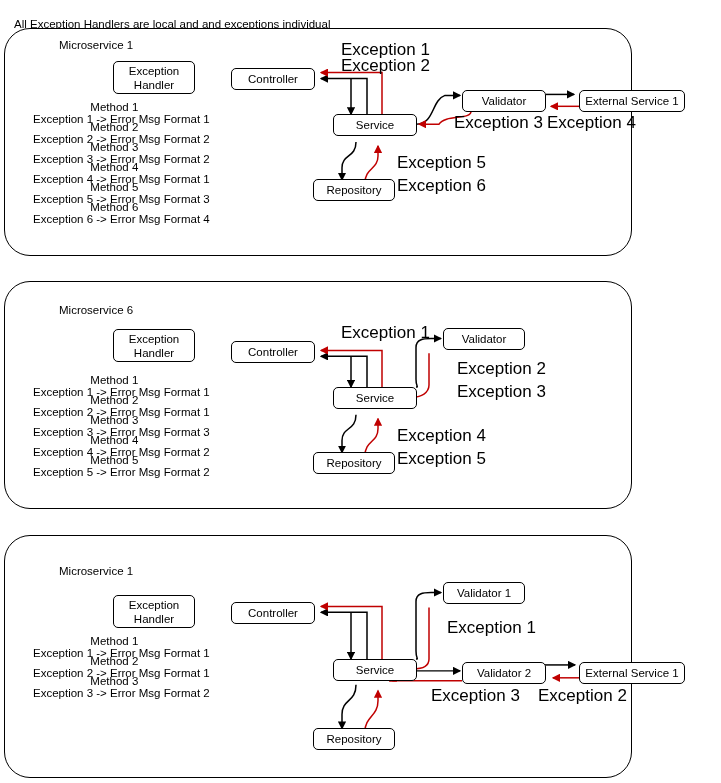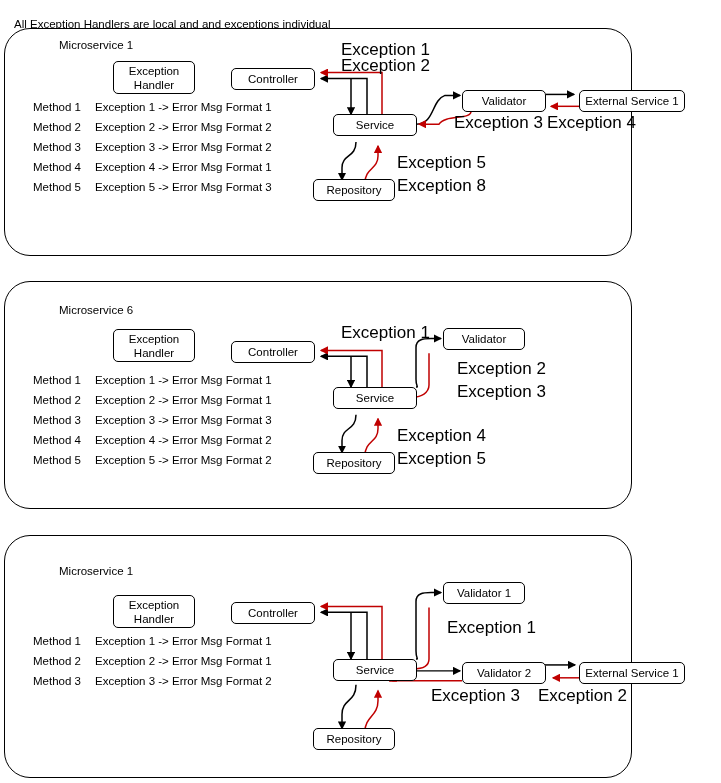--- a/index.html
+++ b/index.html
@@ -47,22 +47,23 @@
     font-size: 11.5px;
     white-space: nowrap;
   }
   .method-list {
     position: absolute;
     font-size: 11.5px;
   }
   .method-row {
     display: flex;
     height: 20px;
-    align-items: flex-start;
-    white-space: nowrap;
+    align-items: center;
+    white-space: nowrap;
+    flex-direction: column;
   }
   .method-name { width: 62px; }
   .method-desc { }
 
   .node {
     position: absolute;
     border: 1.3px solid #000;
     border-radius: 5px;
     background: #fff;
     box-sizing: border-box;
@@ -162,21 +163,21 @@
       <path class="blk" d="M 541 66 L 569 66" marker-end="url(#ab1)"></path>
 
       <path class="red" d="M 574 78 L 546 78" marker-end="url(#ar1)"></path>
     </svg>
 
     <div class="edge-label" style="left:336px; top:11px;">Exception 1</div>
     <div class="edge-label" style="left:336px; top:27px;">Exception 2</div>
     <div class="edge-label" style="left:449px; top:84px;">Exception 3</div>
     <div class="edge-label" style="left:542px; top:84px;">Exception 4</div>
     <div class="edge-label" style="left:392px; top:124px;">Exception 5</div>
-    <div class="edge-label" style="left:392px; top:147px;">Exception 8</div>
+    <div class="edge-label" style="left:392px; top:147px;">Exception 6</div>
 
     <div class="method-list" style="left:28px; top:72px;">
       <div class="method-row">
         <span class="method-name">Method 1</span>
         <span class="method-desc">Exception 1 -&gt; Error Msg Format 1</span>
       </div>
       <div class="method-row">
         <span class="method-name">Method 2</span>
         <span class="method-desc">Exception 2 -&gt; Error Msg Format 2</span>
       </div>
@@ -184,20 +185,24 @@
         <span class="method-name">Method 3</span>
         <span class="method-desc">Exception 3 -&gt; Error Msg Format 2</span>
       </div>
       <div class="method-row">
         <span class="method-name">Method 4</span>
         <span class="method-desc">Exception 4 -&gt; Error Msg Format 1</span>
       </div>
       <div class="method-row">
         <span class="method-name">Method 5</span>
         <span class="method-desc">Exception 5 -&gt; Error Msg Format 3</span>
+      </div>
+      <div class="method-row">
+        <span class="method-name">Method 6</span>
+        <span class="method-desc">Exception 6 -&gt; Error Msg Format 4</span>
       </div>
     </div>
   </div>
 
   <div class="panel" id="panel-2">
 
     <svg class="wires" viewBox="0 0 712 228" preserveAspectRatio="none">
 
       <path class="blk" d="M 362 110 L 362 75 L 316 75" marker-end="url(#ab1)"></path>
 

